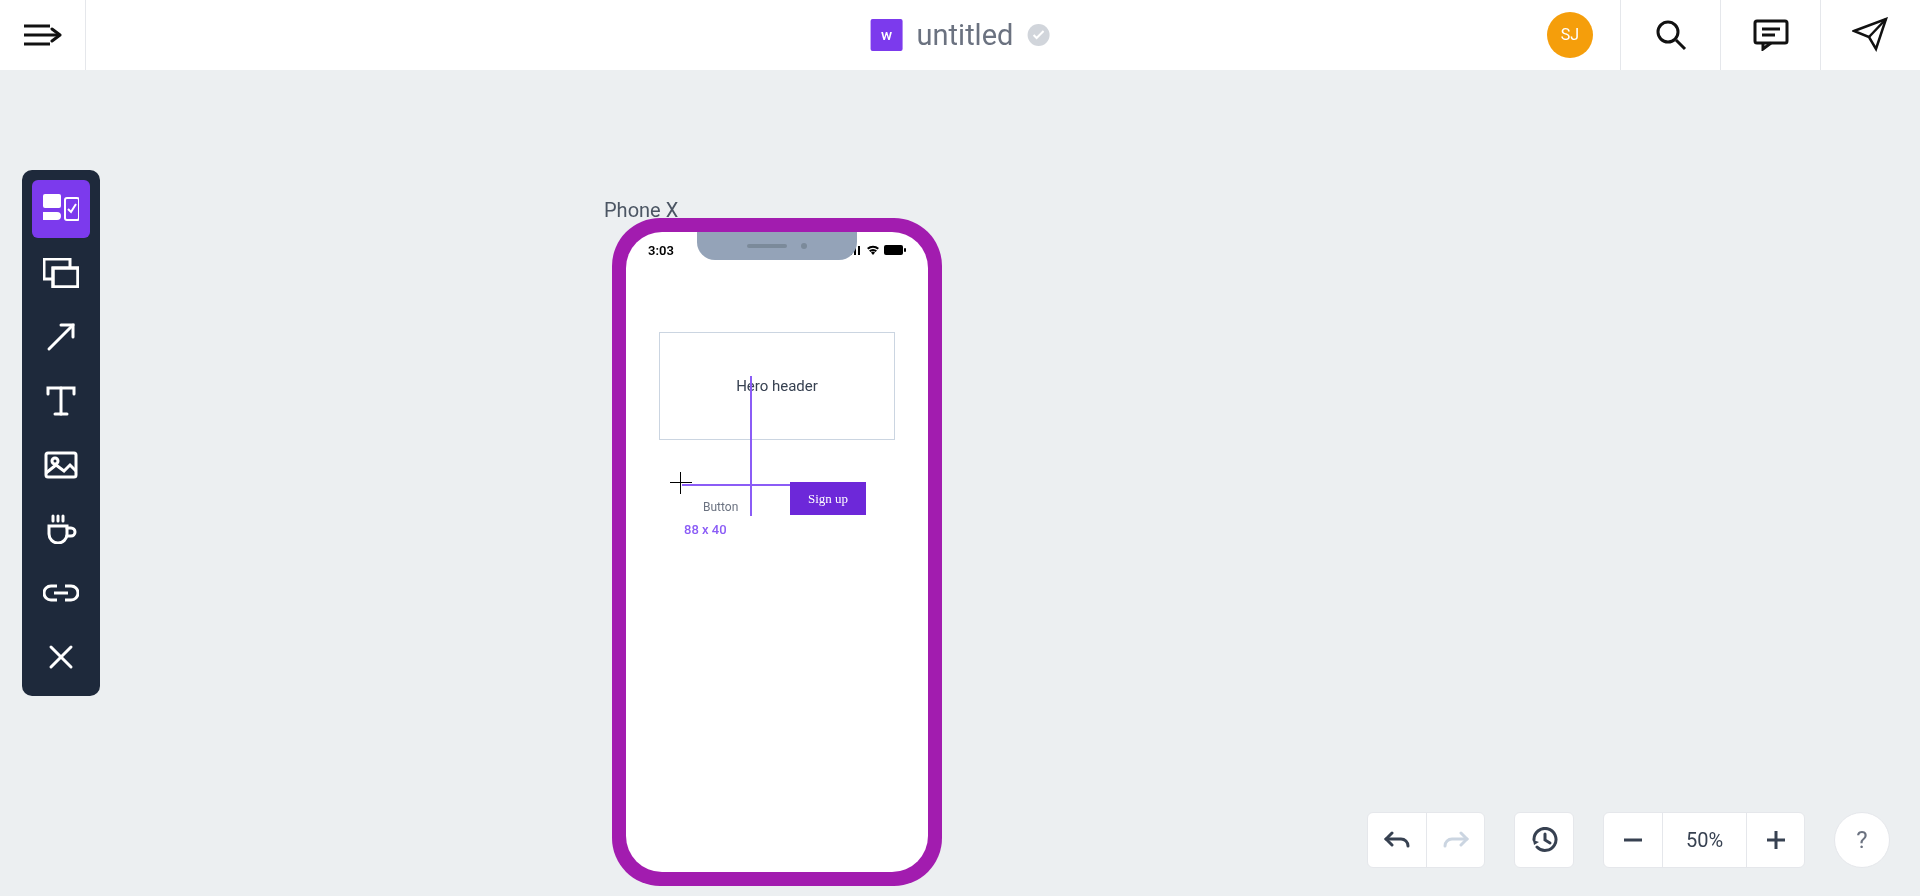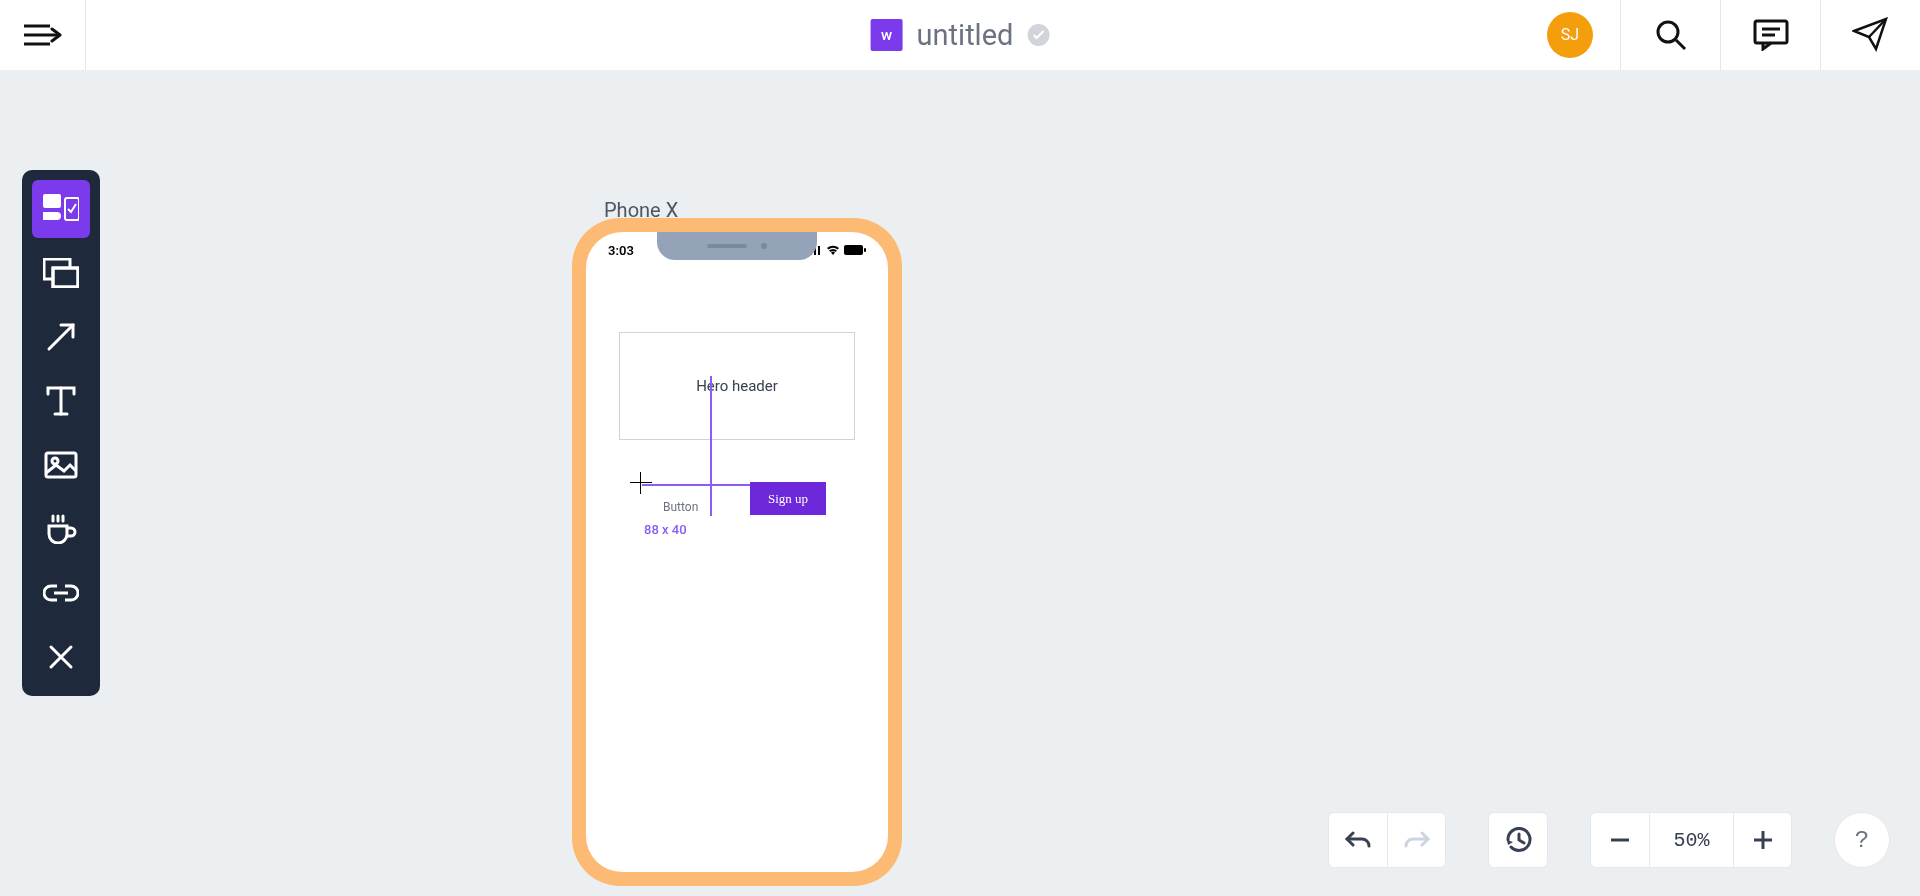--- a/index.html
+++ b/index.html
@@ -137,24 +137,24 @@
 .artboard-label {
   position: absolute;
   top: 128px;
   left: 604px;
   font-size: 20px;
   color: #4b5563;
 }
 .phone {
   position: absolute;
   top: 148px;
-  left: 572px;
+  left: 612px;
   width: 330px;
   height: 668px;
-  background: #fdba74;
+  background: #a21caf;
   border-radius: 48px;
   padding: 14px;
 }
 .phone-screen {
   width: 100%;
   height: 100%;
   background: #fff;
   border-radius: 36px;
   position: relative;
   overflow: hidden;
@@ -275,23 +275,22 @@
   color: #8b5cf6;
   font-weight: 500;
 }
 
 
 .bottom-controls {
   position: absolute;
   bottom: 28px;
   right: 30px;
   display: flex;
-  gap: 42px;
+  gap: 29px;
   align-items: flex-end;
-  font-family: Liberation Mono, monospace;
 }
 .ctrl-group {
   display: flex;
   background: #fff;
   border: 1px solid #e5e7eb;
   border-radius: 6px;
   height: 56px;
 }
 .ctrl {
   width: 58px;

